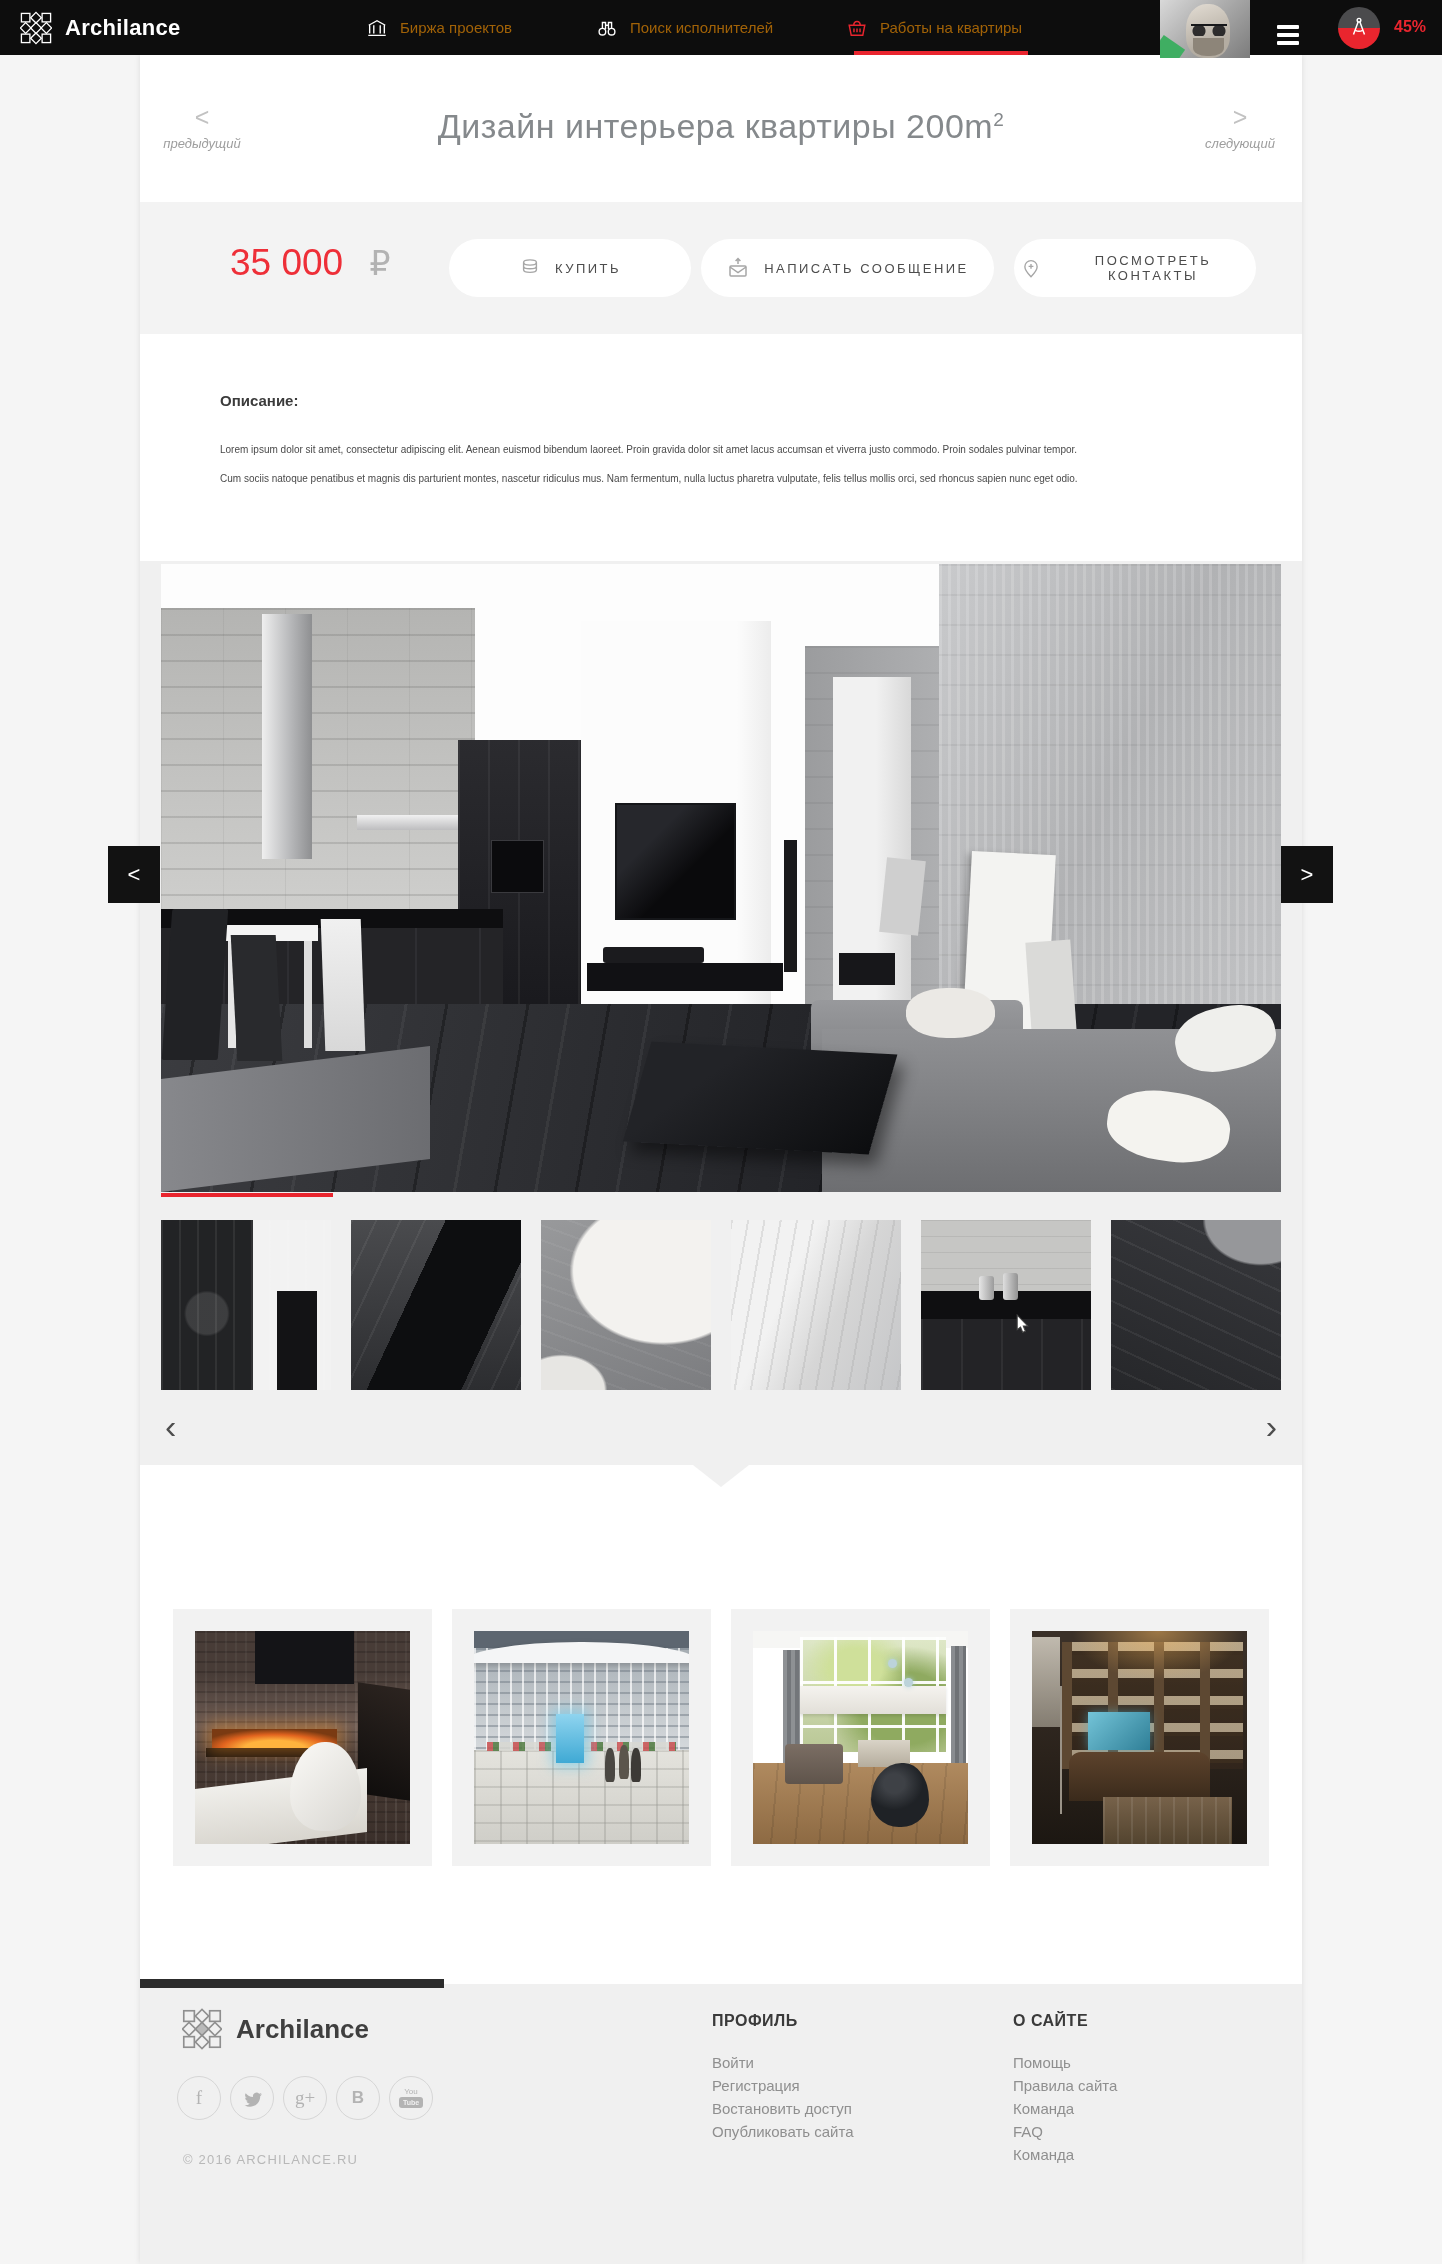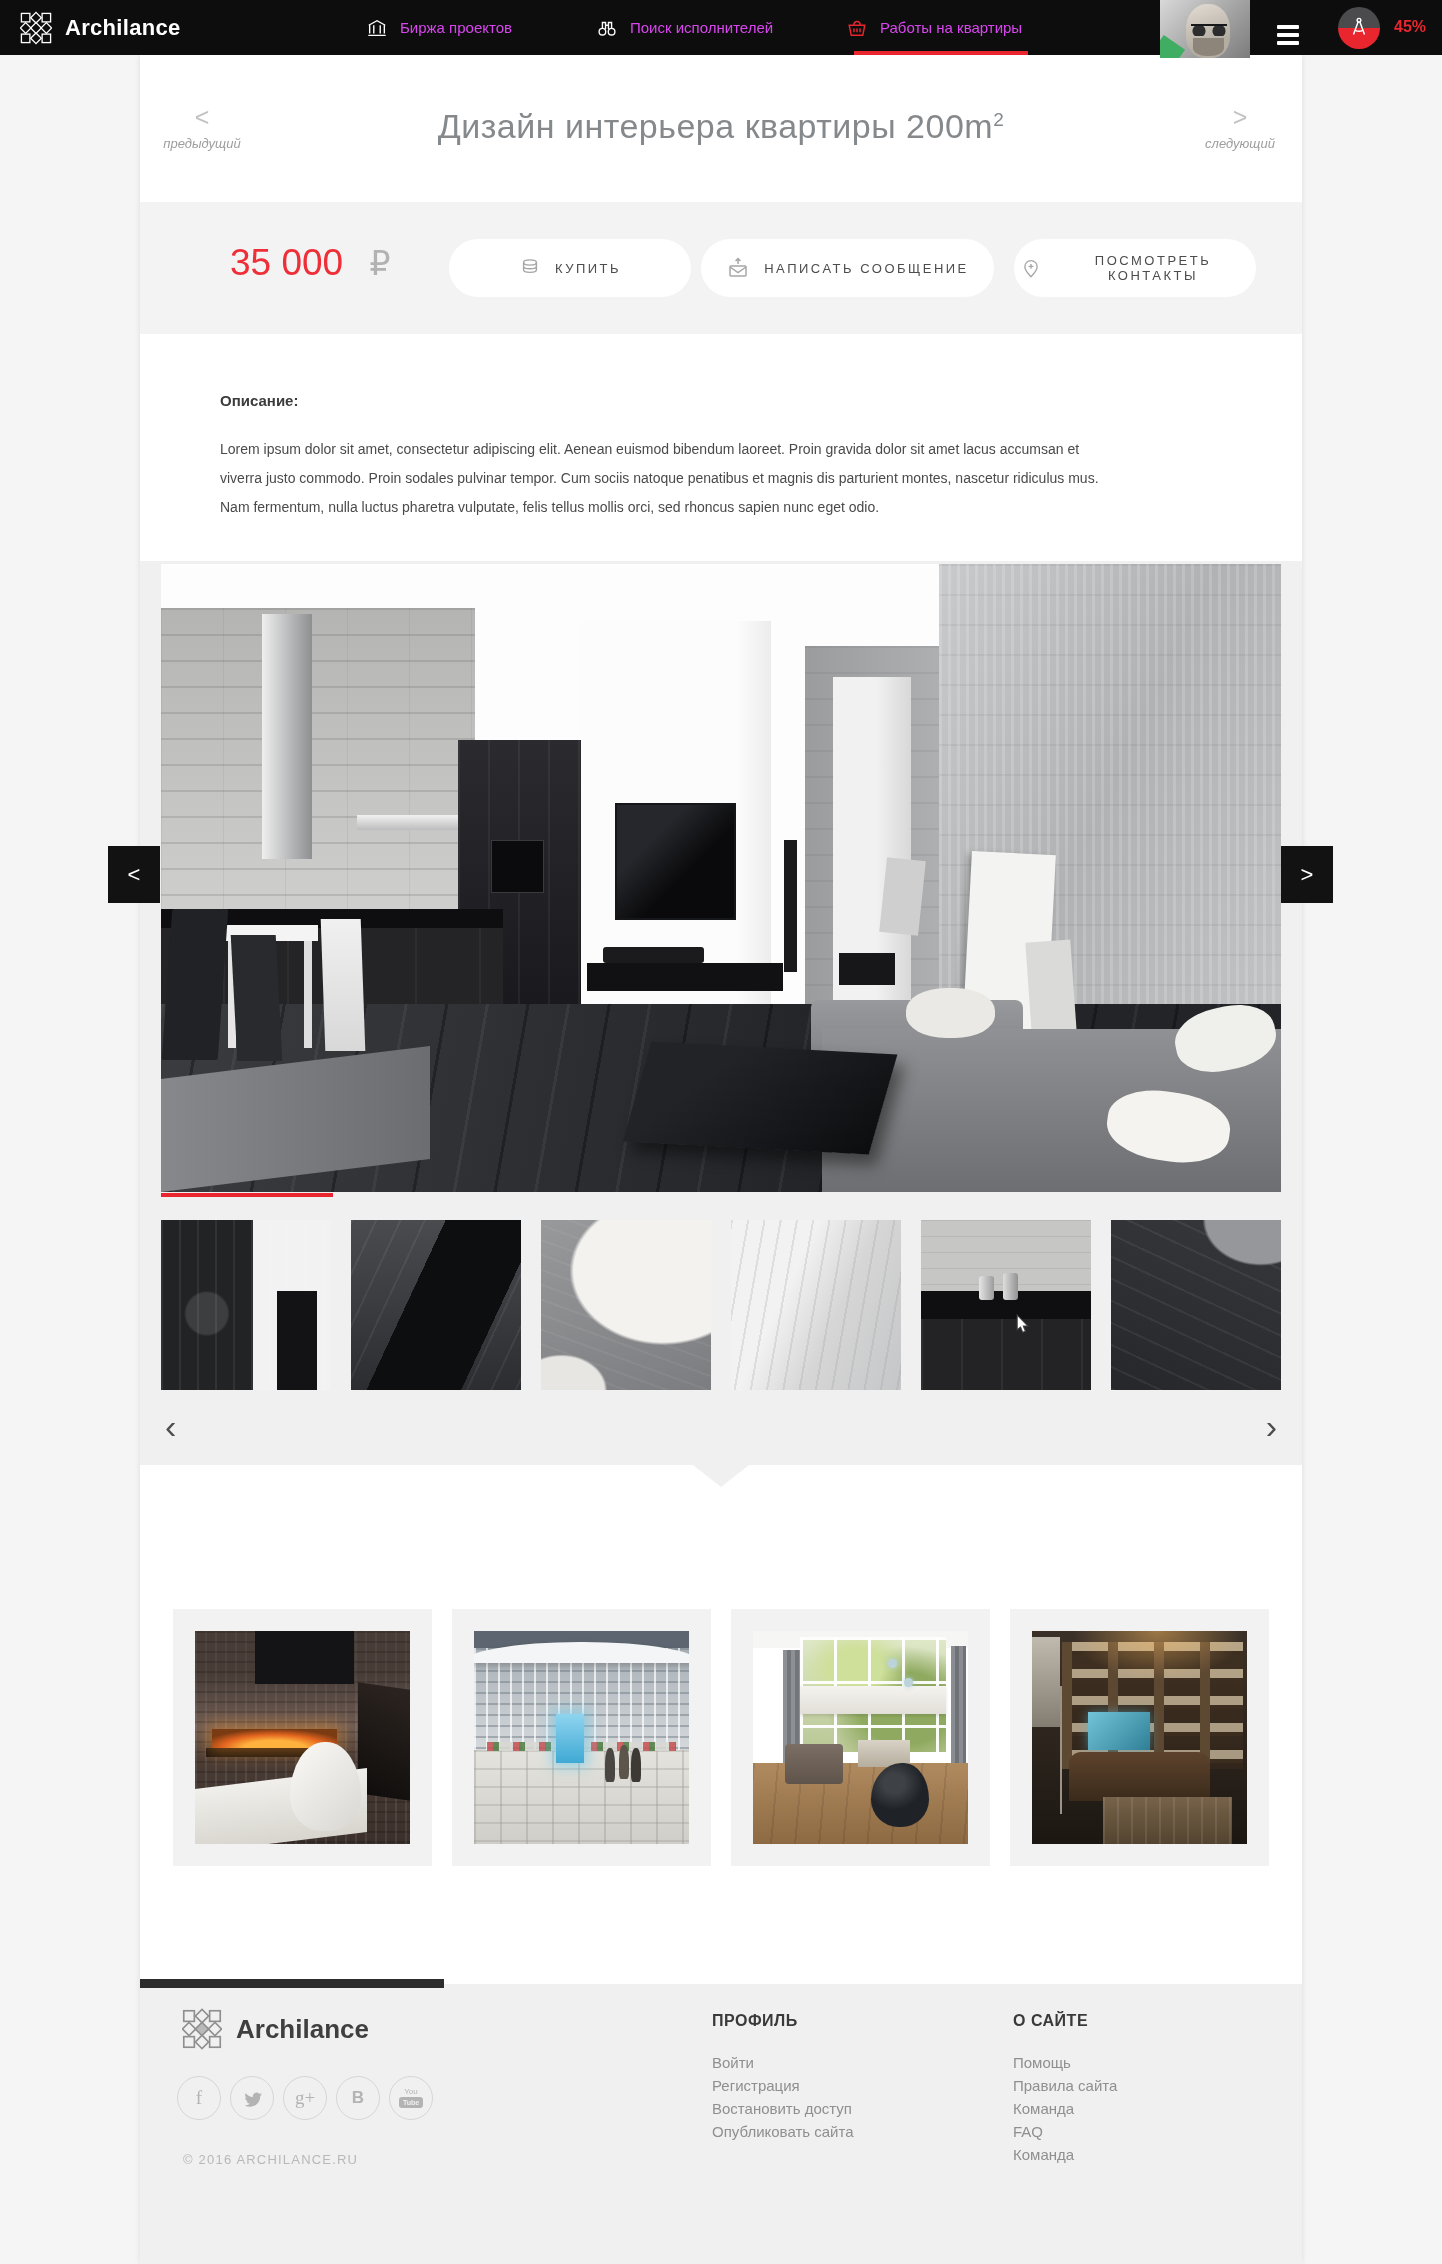--- a/index.html
+++ b/index.html
@@ -9,21 +9,21 @@
     font-family:"Liberation Sans","DejaVu Sans",sans-serif;
     -webkit-font-smoothing:antialiased;
   }
   svg{display:block;}
 
   
   .navbar{position:absolute;top:0;left:0;width:1442px;height:55px;background:#0d0d0d;z-index:50;}
   .logo{position:absolute;left:20px;top:11px;display:flex;align-items:center;gap:13px;cursor:pointer;}
   .logo-text{color:#fff;font-size:22px;font-weight:700;letter-spacing:.3px;}
   .menu-item{position:absolute;top:0;height:55px;display:flex;align-items:center;gap:12px;
-    color:#d946ef;font-size:15px;cursor:pointer;text-decoration:none;}
+    color:#a16207;font-size:15px;cursor:pointer;text-decoration:none;}
   .mi-1{left:366px;}
   .mi-2{left:596px;}
   .mi-3{left:846px;}
   .mi-3::after{content:"";position:absolute;left:8px;right:-6px;bottom:0;height:4px;background:#e9252e;}
   .avatar{position:absolute;left:1160px;top:0;width:90px;height:58px;overflow:hidden;cursor:pointer;
     background:linear-gradient(135deg,#d9d9d9 0%,#adadad 45%,#7c7c7c 100%);}
   .av-green{position:absolute;left:-6px;bottom:-8px;width:26px;height:26px;background:#3fae62;transform:rotate(35deg);}
   .av-head{position:absolute;left:26px;top:4px;width:44px;height:54px;background:linear-gradient(160deg,#e3ddd4,#b4ada2 70%);border-radius:46% 46% 40% 40%;}
   .av-glasses{position:absolute;left:31px;top:24px;width:36px;height:10px;border-top:2px solid #17181a;
     background:radial-gradient(circle at 8px 5px,rgba(20,20,22,.85) 0 6px,transparent 7px),
@@ -57,21 +57,21 @@
     display:flex;align-items:center;justify-content:center;gap:14px;
     font-family:inherit;font-size:13px;letter-spacing:2.5px;color:#4c4c4c;text-transform:uppercase;cursor:pointer;}
   .btn-buy{left:309px;width:242px;}
   .btn-msg{left:561px;width:293px;}
   .btn-contacts{left:874px;width:242px;}
   .btn svg{flex:none;}
 
   
   .description{position:relative;height:227px;background:#fff;box-sizing:border-box;padding:58px 0 0 80px;}
   .desc-label{font-size:15px;font-weight:700;color:#3b3b3b;margin-bottom:26px;}
-  .desc-text{margin:0;width:880px;font-size:14px;color:#4a4a4a;line-height:29px;}
+  .desc-text{margin:0;width:880px;font-size:10px;color:#4a4a4a;line-height:29px;}
 
   
   .gallery{position:relative;height:904px;background:#f0f0f0;}
   .photo{position:absolute;left:21px;top:3px;width:1120px;height:628px;background:#fdfdfd;overflow:hidden;}
   .photo div{position:absolute;}
   .ph-tilewall{left:0;top:7%;width:28%;height:49%;
     background:repeating-linear-gradient(180deg,rgba(80,80,78,.18) 0 2px,transparent 2px 26px),
       repeating-linear-gradient(90deg,rgba(110,110,108,.12) 0 1px,transparent 1px 62px),
       linear-gradient(180deg,#b4b4b2,#cfcfcd);}
   .ph-hood{left:9%;top:8%;width:4.5%;height:39%;background:linear-gradient(90deg,#efefef,#b9babc 55%,#8e8f91);}

